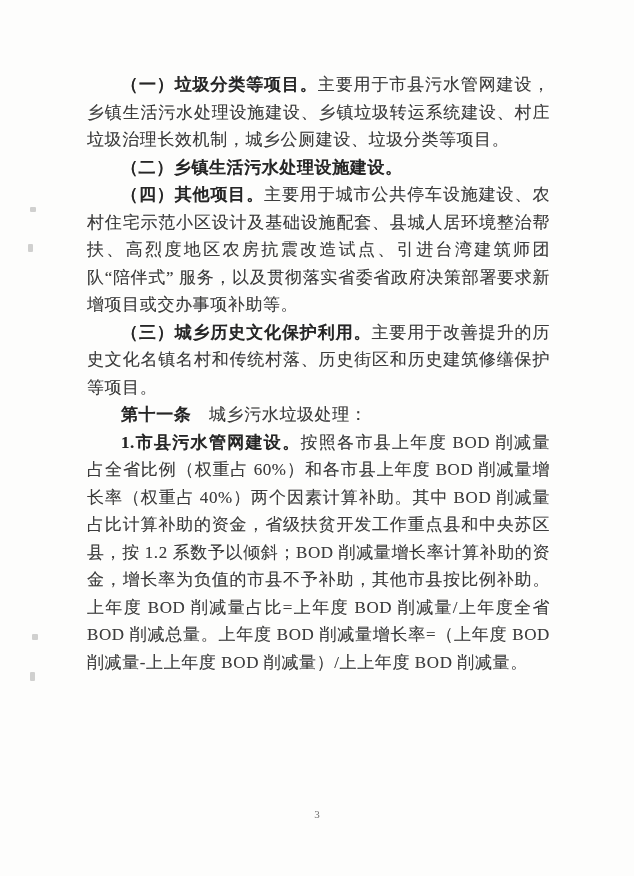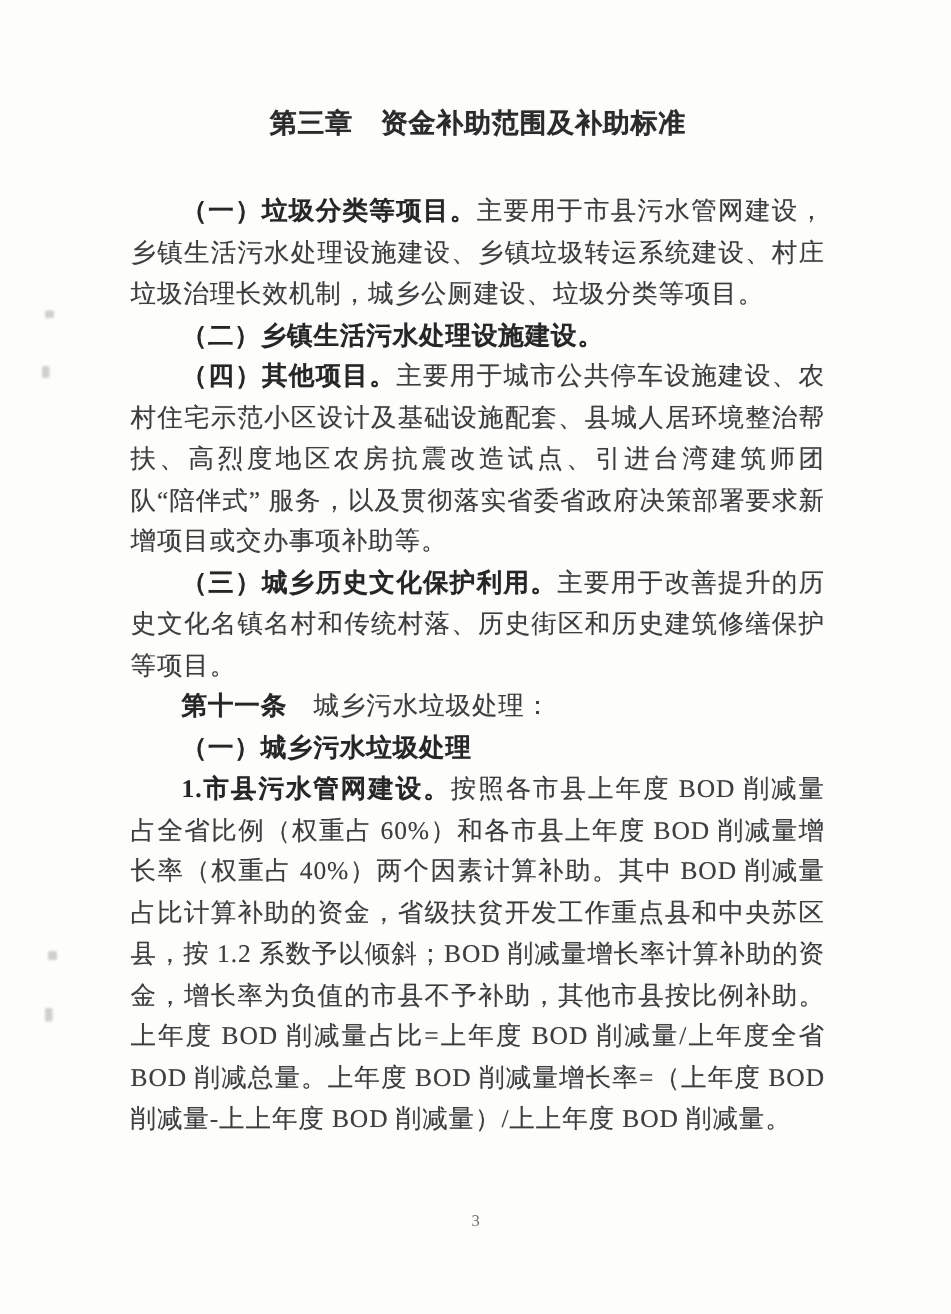--- a/index.html
+++ b/index.html
@@ -64,34 +64,32 @@
 
 <div class="page">
 
   <div class="artifact a1"></div>
   <div class="artifact a2"></div>
   <div class="artifact a3"></div>
   <div class="artifact a4"></div>
 
   <div class="content">
 
-    <h1 class="title">第三章　资金补助范围及补助标准</h1>
 
 
     <p class="para"><span class="b">（一）垃圾分类等项目。</span><span>主要用于市县污水管网建设，乡镇生活污水处理设施建设、乡镇垃圾转运系统建设、村庄垃圾治理长效机制，城乡公厕建设、垃圾分类等项目。</span></p>
 
     <p class="para"><span class="b">（二）乡镇生活污水处理设施建设。</span></p>
 
     <p class="para"><span class="b">（四）其他项目。</span><span>主要用于城市公共停车设施建设、农村住宅示范小区设计及基础设施配套、县城人居环境整治帮扶、高烈度地区农房抗震改造试点、引进台湾建筑师团队“陪伴式” 服务，以及贯彻落实省委省政府决策部署要求新增项目或交办事项补助等。</span></p>
 
     <p class="para"><span class="b">（三）城乡历史文化保护利用。</span><span>主要用于改善提升的历史文化名镇名村和传统村落、历史街区和历史建筑修缮保护等项目。</span></p>
 
     <p class="para"><span class="b">第十一条</span><span>　城乡污水垃圾处理：</span></p>
 
-    <p class="para"><span class="b">（一）城乡污水垃圾处理</span></p>
 
     <p class="para"><span class="b">1.市县污水管网建设。</span><span>按照各市县上年度 BOD 削减量占全省比例（权重占 60%）和各市县上年度 BOD 削减量增长率（权重占 40%）两个因素计算补助。其中 BOD 削减量占比计算补助的资金，省级扶贫开发工作重点县和中央苏区县，按 1.2 系数予以倾斜；BOD 削减量增长率计算补助的资金，增长率为负值的市县不予补助，其他市县按比例补助。上年度 BOD 削减量占比=上年度 BOD 削减量/上年度全省 BOD 削减总量。上年度 BOD 削减量增长率=（上年度 BOD 削减量-上上年度 BOD 削减量）/上上年度 BOD 削减量。</span></p>
 
   </div>
 
   <div class="footer">3</div>
 
 </div>
 
 </body></html>

